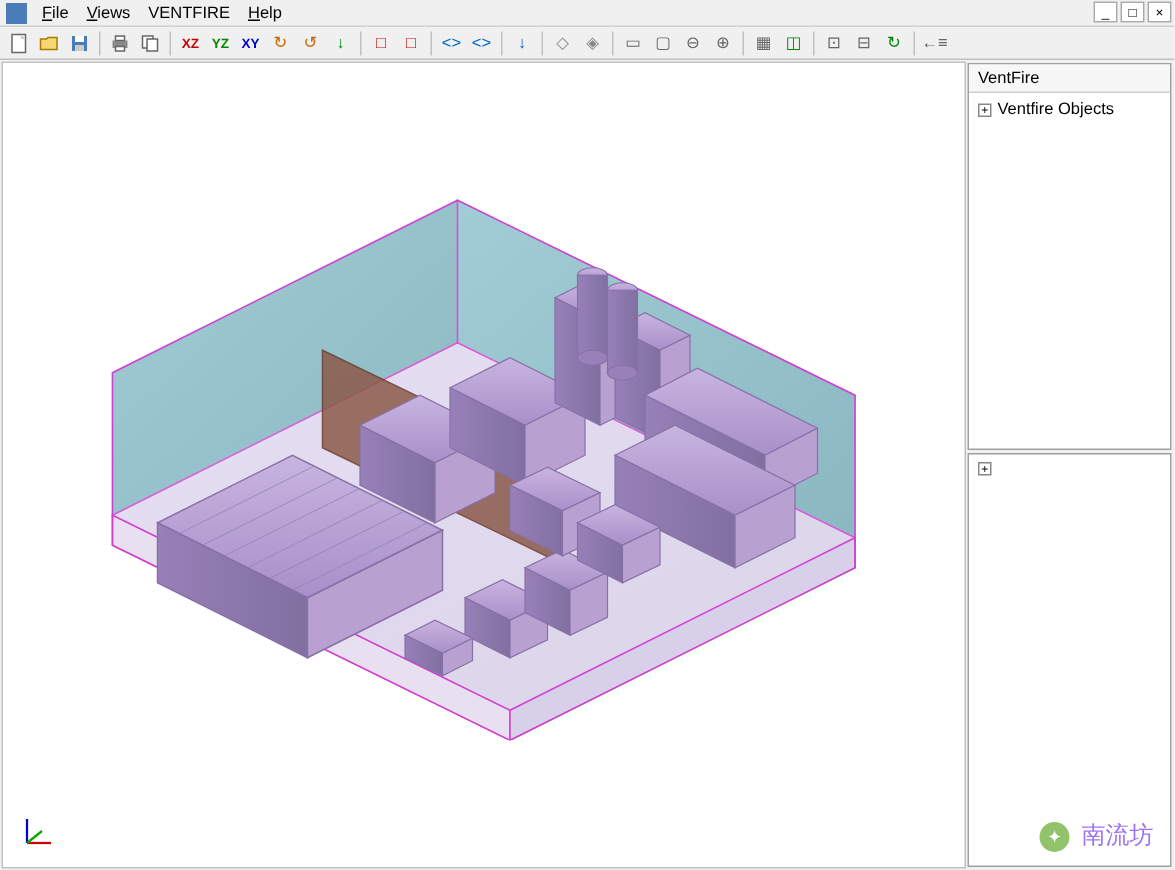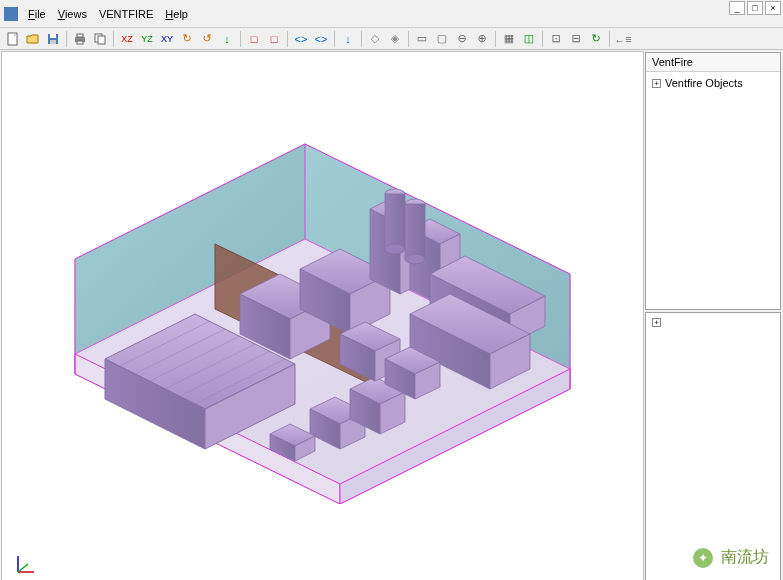--- a/index.html
+++ b/index.html
@@ -1,41 +1,41 @@
 <!DOCTYPE html>
 <html><head>
 <meta charset="utf-8">
 <style>
 *{margin:0;padding:0;box-sizing:border-box;font-family:"Segoe UI",Tahoma,sans-serif;font-size:11px}
 body{width:783px;height:580px;background:#f0f0f0;overflow:hidden;position:relative}
-.menubar{height:28px;background:#f0f0f0;display:flex;align-items:center;padding:0 4px;border-bottom:1px solid #d0d0d0}
+.menubar{height:18px;background:#f0f0f0;display:flex;align-items:center;padding:0 4px;border-bottom:1px solid #d0d0d0}
 .menubar .app-icon{width:14px;height:14px;background:#4a7db8;margin-right:4px}
 .menubar .menu-item{padding:1px 6px;cursor:default}
 .menubar .menu-item u{text-decoration:underline}
 .window-controls{position:absolute;right:2px;top:1px;display:flex;gap:2px}
 .window-controls .wc{width:16px;height:14px;background:#fff;border:1px solid #aaa;text-align:center;line-height:12px;font-size:9px;cursor:default}
 .toolbar{height:22px;background:#f0f0f0;border-bottom:1px solid #c0c0c0;display:flex;align-items:center;padding:0 4px;gap:2px}
 .toolbar .tbtn{width:18px;height:18px;display:flex;align-items:center;justify-content:center;cursor:default;border:1px solid transparent}
 .toolbar .sep{width:1px;height:16px;background:#c0c0c0;margin:0 2px}
 .toolbar svg{width:14px;height:14px}
-.toolbar .txt-icon{font-size:9px;font-weight:normal;display:flex;align-items:center}
+.toolbar .txt-icon{font-size:9px;font-weight:bold;display:flex;align-items:center}
 .content{display:flex;height:calc(100% - 40px)}
 .viewport{flex:1;background:#fff;position:relative;border:1px solid #c0c0c0;margin:1px}
 .axis-gizmo{position:absolute;bottom:12px;left:12px;width:24px;height:24px}
 .side-panel{width:138px;display:flex;flex-direction:column;gap:2px;padding:2px 2px 0 0}
 .panel-box{border:1px solid #a0a0a0;background:#fff;display:flex;flex-direction:column}
 .panel-title{padding:3px 6px;font-size:11px;border-bottom:1px solid #d0d0d0;background:#f7f7f7}
 .panel-body{flex:1;padding:4px}
 .tree-item{display:flex;align-items:center;gap:4px;padding:1px 2px;font-size:10px}
 .tree-item .expander{width:9px;height:9px;border:1px solid #888;text-align:center;line-height:7px;font-size:8px;cursor:default}
 .panel-box.top{height:258px}
 .panel-box.bottom{flex:1;margin-bottom:2px}
 .watermark{position:absolute;right:14px;bottom:12px;display:flex;align-items:center;gap:8px;opacity:.85}
 .watermark .wm-icon{width:20px;height:20px;border-radius:50%;background:#7fb84f;display:flex;align-items:center;justify-content:center;color:#fff;font-size:12px}
-.watermark .wm-text{font-size:16px;color:#4d7c0f;font-family:"Microsoft YaHei",sans-serif}
+.watermark .wm-text{font-size:16px;color:#8b5cf6;font-family:"Microsoft YaHei",sans-serif}
 .scene{position:absolute;top:50%;left:48%;transform:translate(-50%,-50%)}
 </style>
 </head>
 <body>
 
 <div class="menubar">
   <div class="app-icon"></div>
   <div class="menu-item"><u>F</u>ile</div>
   <div class="menu-item"><u>V</u>iews</div>
   <div class="menu-item">VENTFIRE</div>

